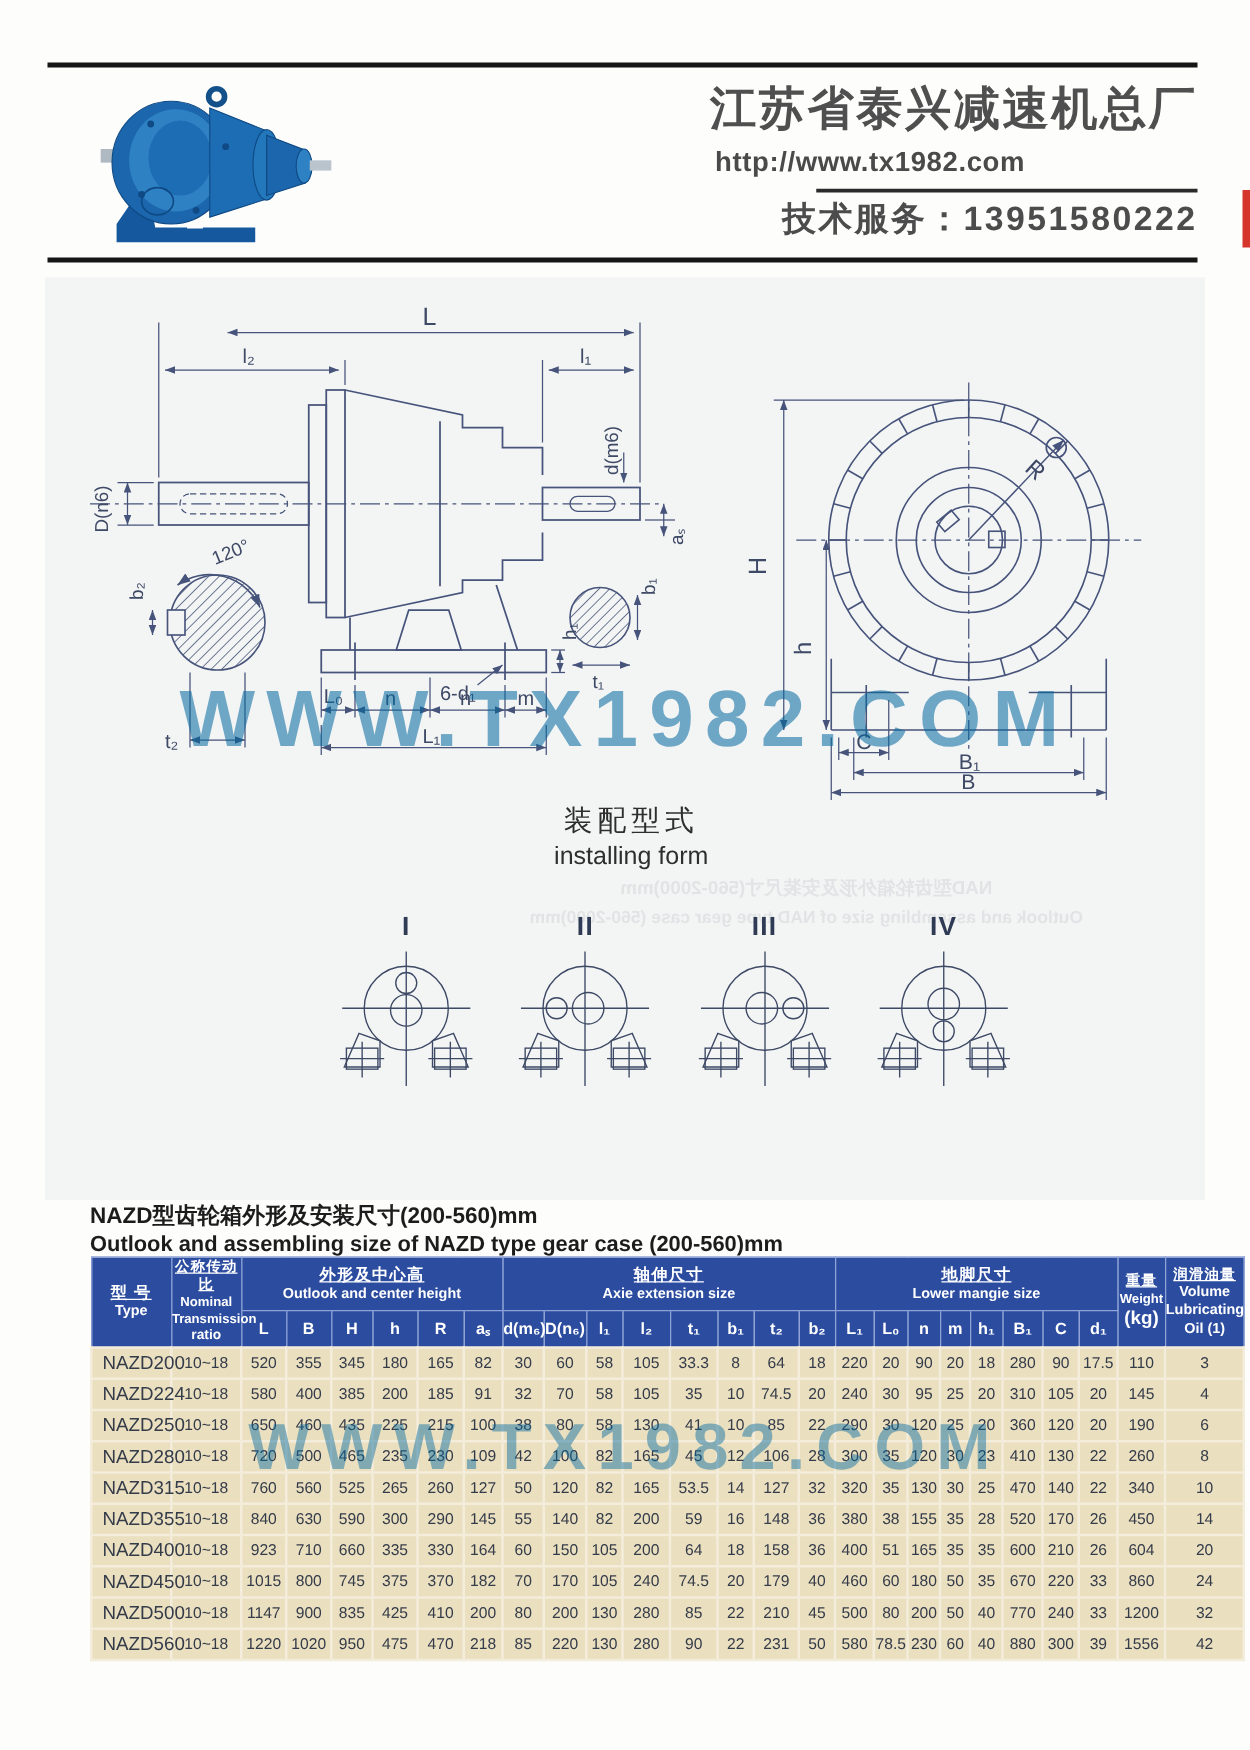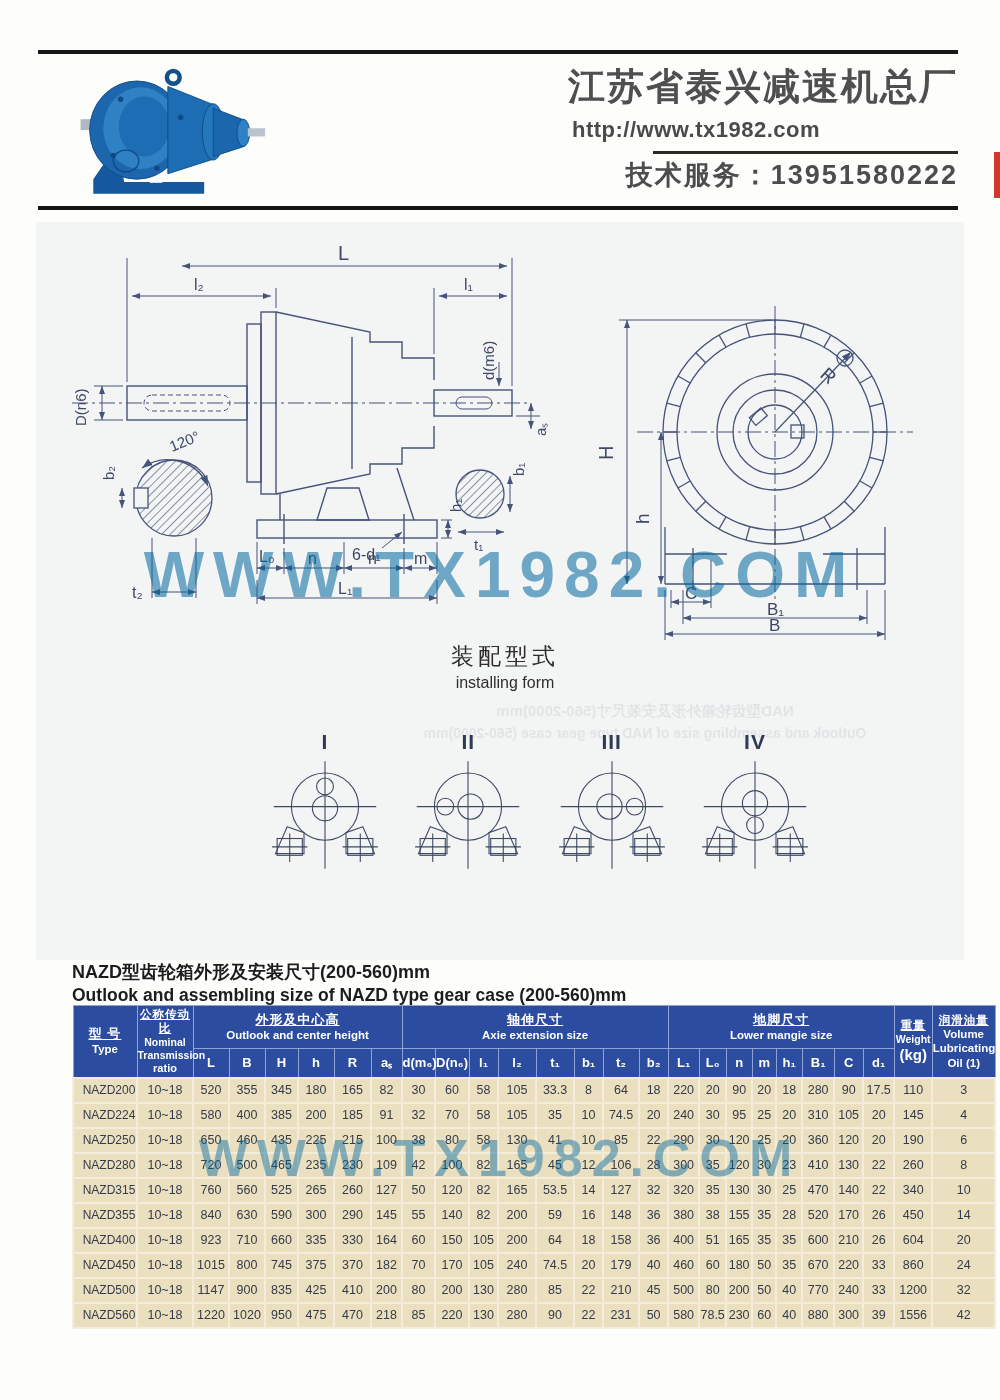--- a/index.html
+++ b/index.html
@@ -21,38 +21,38 @@
   .ghost{position:absolute;left:330px;top:700px;width:630px;text-align:center;
          transform:scaleX(-1);opacity:0.09;color:#33415c;font-weight:bold;line-height:1.5;}
   .ghost .g1{font-size:15px;} .ghost .g2{font-size:14px;}
   .wm{position:absolute;font-weight:bold;color:#0369a1;white-space:nowrap;pointer-events:none;}
   .wm1{left:50%;top:575px;transform:translate(-50%,-50%);font-size:64px;letter-spacing:9px;opacity:0.55;}
   .wm2{left:50%;top:1158px;transform:translate(-50%,-50%);font-size:52px;letter-spacing:9px;opacity:0.45;}
   svg text{font-family:"Liberation Sans",sans-serif;fill:#3d4965;}
   .svg-abs{position:absolute;}
   .caption{position:absolute;left:300px;top:641px;width:410px;text-align:center;color:#2e2e2e;}
   .caption-zh{font-size:23px;letter-spacing:4px;}
-  .caption-en{font-size:16px;margin-top:2px;}
+  .caption-en{font-size:20px;margin-top:2px;}
   .forms{position:absolute;left:262px;top:730px;width:556px;display:flex;justify-content:space-between;}
   .form{width:126px;text-align:center;}
   .form-label{font-size:21px;color:#2f3a55;font-weight:bold;letter-spacing:1px;margin-bottom:2px;}
   
   .tbl-title{position:absolute;left:72px;top:960px;color:#1c1c1c;}
   .tbl-title .t1{font-size:18px;font-weight:bold;}
   .tbl-title .t2{font-size:17.5px;font-weight:bold;margin-top:1px;}
   table.spec{position:absolute;left:72px;top:1005px;width:916px;border-collapse:collapse;
              table-layout:fixed;font-size:12.5px;}
   table.spec th{background:#2b4c9f;color:#fff;font-weight:bold;border:1.5px solid #8fa3d6;
                 padding:1px 0;line-height:1.25;}
   table.spec .grp-zh{font-size:13px;letter-spacing:1px;text-decoration:underline;}
   table.spec .grp-en{font-size:11.5px;font-weight:bold;}
   table.spec .sub th{font-size:13px;height:26px;border:1.5px solid #8fa3d6;}
   table.spec td{background:#eadfbf;color:#343b49;text-align:center;border:2px solid #f4eddb;
                 height:23px;padding:0;}
-  table.spec td.type-cell{text-align:center;padding-left:8px;font-size:12px;}
+  table.spec td.type-cell{text-align:right;padding-left:8px;font-size:15px;}
   .oil-head{font-size:11.5px;line-height:1.3;}
 </style>
 </head>
 <body>
 
 <div class="page">
 
   <div class="rule rule-top"></div>
 
   <svg class="product" viewBox="0 0 220 150">

